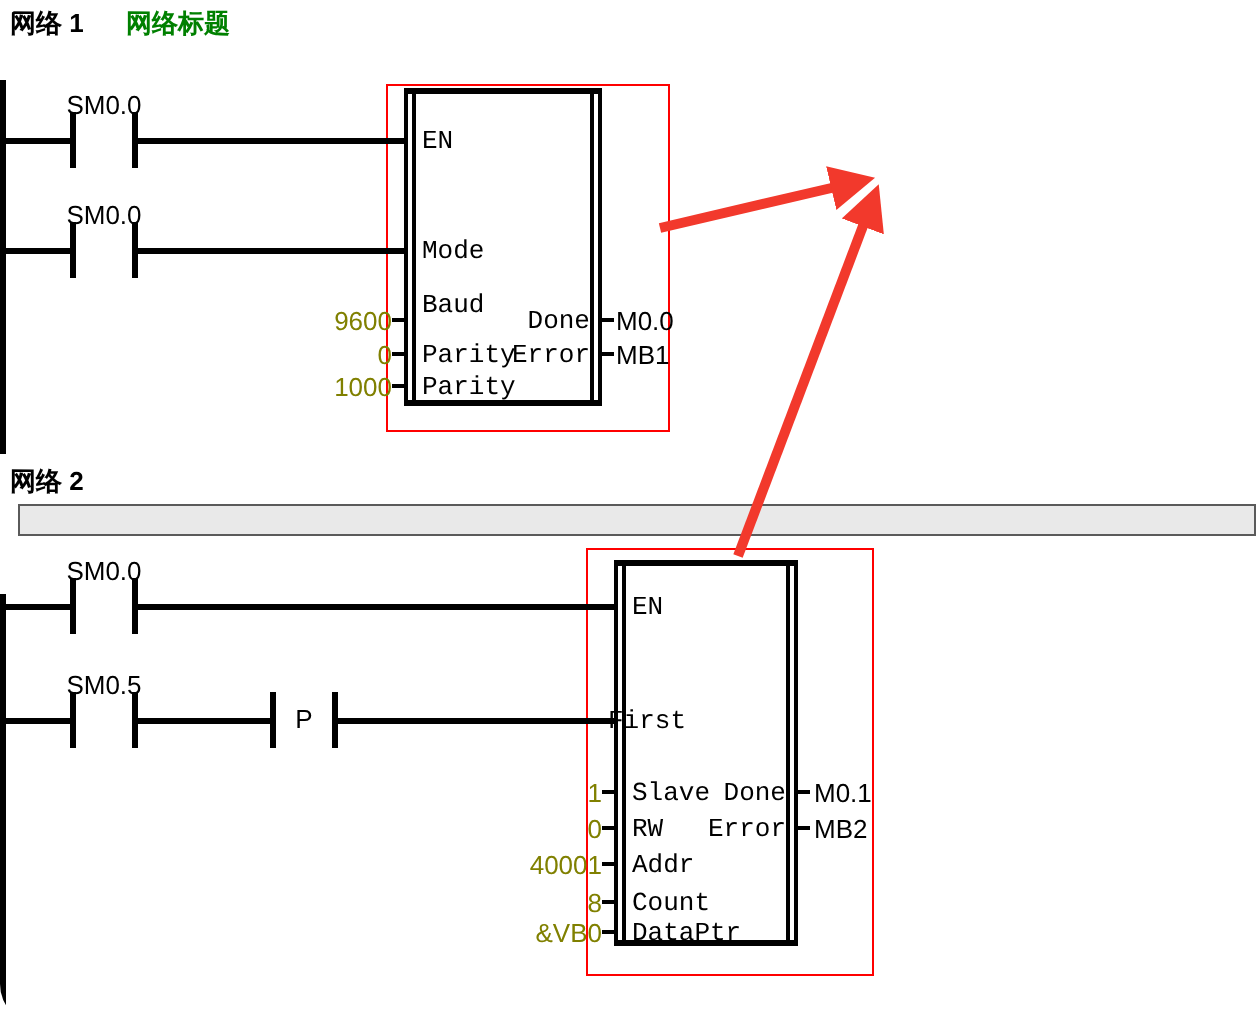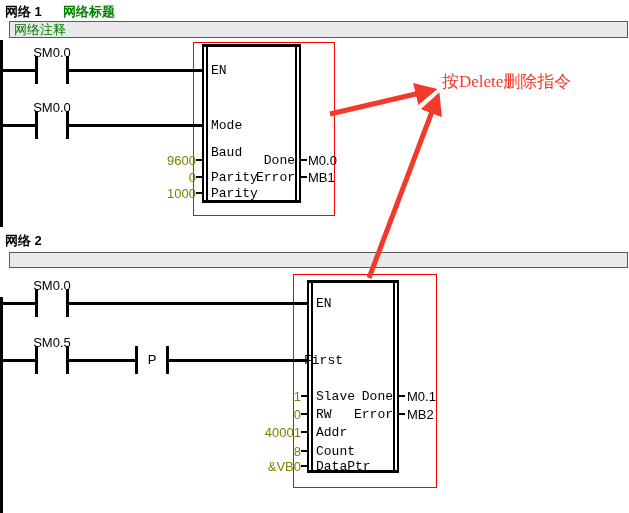--- a/index.html
+++ b/index.html
@@ -1,17 +1,17 @@
 <!DOCTYPE html>
 <html><head>
 <meta charset="utf-8">
 <style>
   html,body{margin:0;padding:0;background:#fff;}
   #stage{position:relative;width:629px;height:513px;background:#ffffff;overflow:hidden;
-         font-family:"Liberation Sans","DejaVu Sans",sans-serif;font-size:13px;color:#000;}
+         font-family:"Liberation Sans","DejaVu Sans",sans-serif;font-size:13px;color:#000;border-radius:21px;}
   .abs{position:absolute;}
   .net-name{font-weight:bold;color:#000;white-space:nowrap;}
   .net-title{font-weight:bold;color:#008000;white-space:nowrap;}
   .comment-bar{background:#e9e9e9;border:1px solid #5a5a5a;box-sizing:border-box;
                color:#008000;line-height:15px;padding-left:4px;white-space:nowrap;}
   .rail{background:#000;}
   .h-line{background:#000;height:3px;}
   .contact-bar{background:#000;width:3px;height:28px;}
   .operand-label{white-space:nowrap;}
   .center{text-align:center;}
@@ -26,23 +26,20 @@
   .annotation{color:#f2392c;font-size:17px;font-family:"Liberation Serif","DejaVu Serif",serif;white-space:nowrap;}
   svg.overlay{position:absolute;left:0;top:0;pointer-events:none;}
 </style>
 </head>
 <body>
 
 <div id="stage">
 
   <div class="abs net-name" style="left:5px;top:3px;">网络 1</div>
   <div class="abs net-title" style="left:63px;top:3px;">网络标题</div>
-  <div class="abs comment-bar" style="left:9px;top:21px;width:619px;height:17px;">
-    <span>网络注释</span>
-  </div>
 
   <div class="abs sel-box" style="left:193px;top:42px;width:142px;height:174px;"></div>
   <div class="abs sel-box" style="left:293px;top:274px;width:144px;height:214px;"></div>
 
   <div class="abs rail" style="left:0;top:40px;width:3px;height:187px;"></div>
 
   <div class="abs h-line" style="left:0;top:69px;width:35px;"></div>
   <div class="abs contact-bar" style="left:35px;top:56px;"></div>
   <div class="abs contact-bar" style="left:66px;top:56px;"></div>
   <div class="abs operand-label center" style="left:30px;top:45px;width:44px;">SM0.0</div>
@@ -127,15 +124,14 @@
 
   <svg class="overlay" width="629" height="513" viewBox="0 0 629 513">
     <defs>
       <marker id="ah" viewBox="0 0 10 10" refX="2" refY="5" markerWidth="4.5" markerHeight="4.5" orient="auto">
         <path d="M0,0 L10,5 L0,10 z" fill="#f2392c"></path>
       </marker>
     </defs>
     <line x1="330" y1="114" x2="420" y2="93" stroke="#f2392c" stroke-width="5" marker-end="url(#ah)"></line>
     <line x1="369" y1="278" x2="433" y2="109" stroke="#f2392c" stroke-width="5" marker-end="url(#ah)"></line>
   </svg>
-  <div class="abs annotation" style="left:442px;top:70px;">按Delete删除指令</div>
 
 </div>
 
 </body></html>

